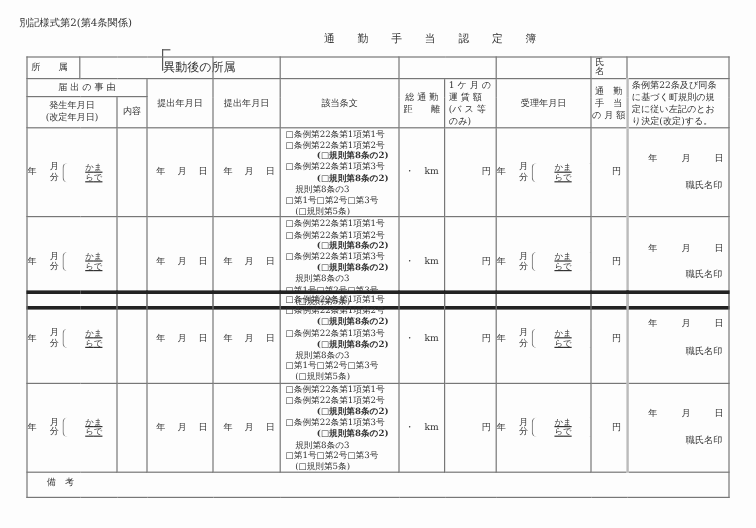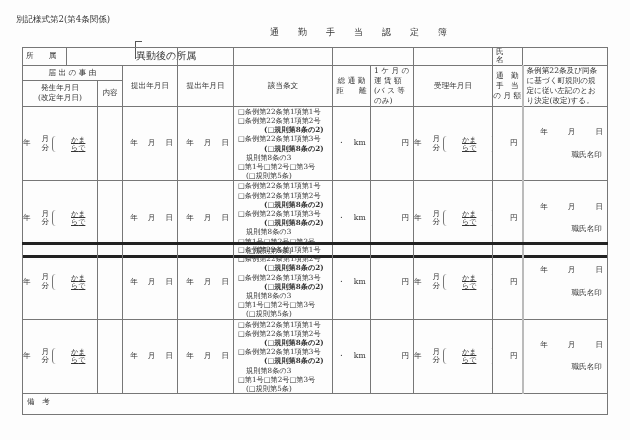--- a/index.html
+++ b/index.html
@@ -352,18 +352,18 @@
             </div>
             <div class="seal-name">
               <span>職氏名</span>
               <span>印</span>
             </div>
           </div>
     </td>
   </tr>
 
   <tr style="height:21px">
-    <td colspan="11" class="cell-left" style="vertical-align:top;padding-top:4px;padding-left:4px">
+    <td colspan="11" class="cell-left" style="vertical-align:top;padding-top:4px;padding-left:16px">
       <span>備　考</span>
     </td>
   </tr>
 </tbody>
   </table>
 
 </body></html>

